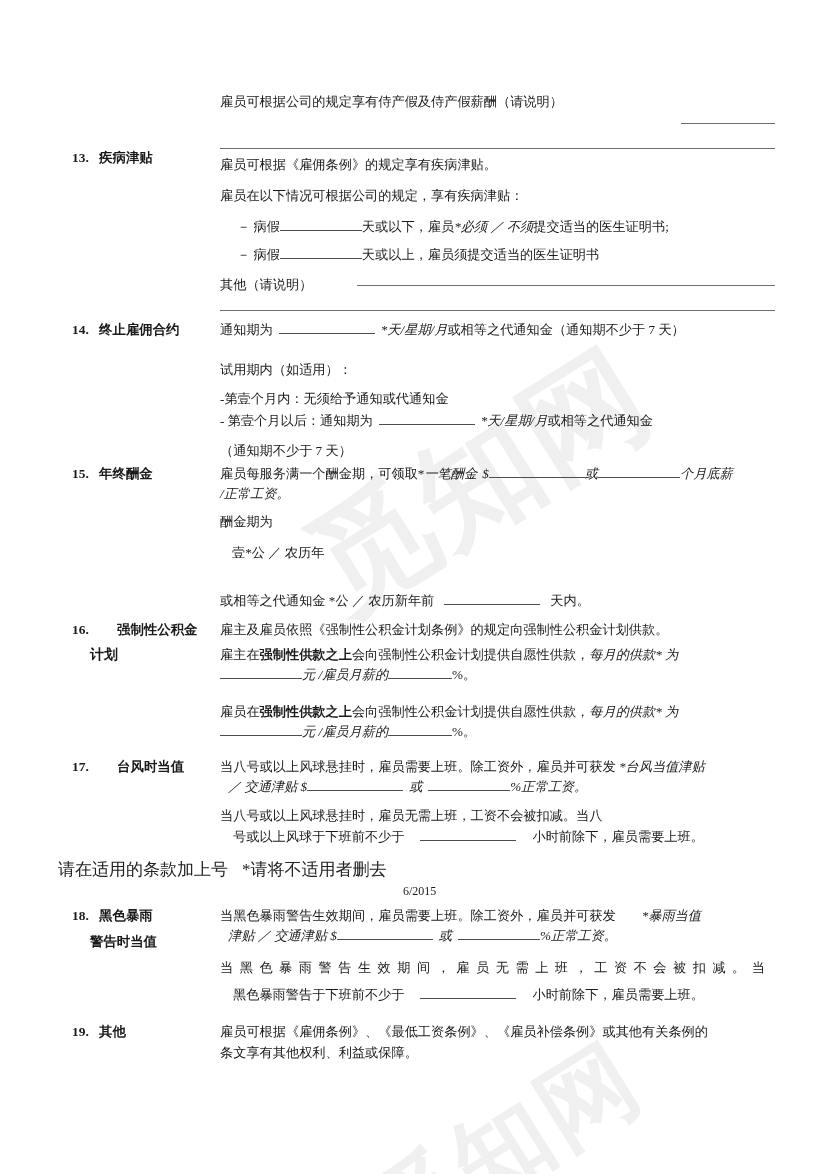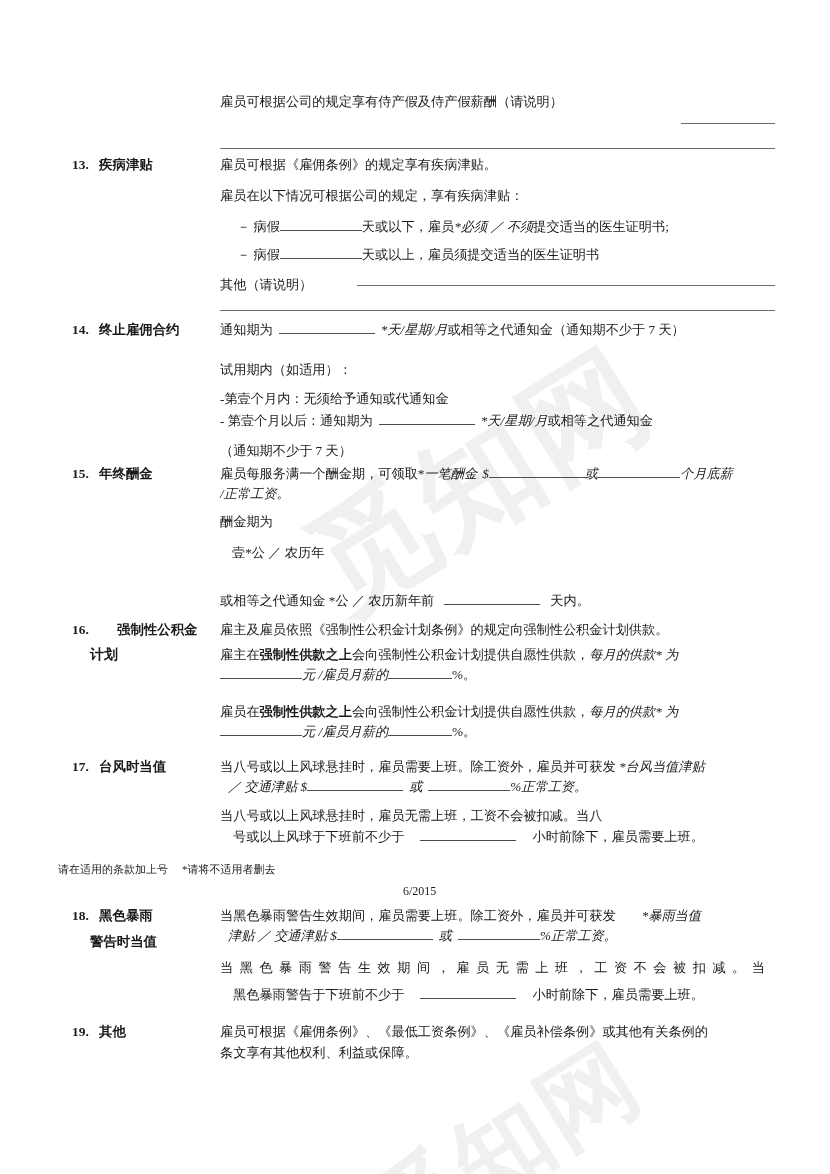--- a/index.html
+++ b/index.html
@@ -77,21 +77,21 @@
   .rule {
     position: absolute;
     height: 0;
     border-top: 1.6px solid #6e6e6e;
     z-index: 1;
   }
 
   .footnote {
     position: absolute;
     left: 58px;
-    font-size: 11px;
+    font-size: 17px;
     line-height: 15px;
     white-space: nowrap;
     color: #222;
   }
   .pagemark {
     position: absolute;
     font-size: 12px;
     white-space: nowrap;
   }
   .justified {
@@ -105,21 +105,21 @@
 
 <div class="watermark wm-mid">觅知网</div>
 <div class="watermark wm-bottom">觅知网</div>
 
 <div class="page">
 
   <div class="blk body-col" style="top:92px;">雇员可根据公司的规定享有侍产假及侍产假薪酬（请说明）</div>
   <div class="rule" style="left:681px; top:123px; width:94px;"></div>
   <div class="rule" style="left:220px; top:148px; width:555px;"></div>
 
-  <div class="blk num-col" style="top:155px;text-align:center;">
+  <div class="blk num-col" style="top:148px;text-align:center;">
     <span>13.</span>
     <span style="margin-left:7px;">疾病津贴</span>
   </div>
 
   <div class="blk body-col" style="top:155px;">雇员可根据《雇佣条例》的规定享有疾病津贴。</div>
   <div class="blk body-col" style="top:186px;">雇员在以下情况可根据公司的规定，享有疾病津贴：</div>
 
   <div class="blk" style="left:237px; top:217px;">
     <span>－ 病假</span><span class="blank b-lg"></span><span>天或以下，雇员</span><span class="ital">*必须 ／ 不须</span><span>提交适当的医生证明书;</span>
   </div>
@@ -185,21 +185,21 @@
 
   <div class="blk body-col" style="top:702px;">
     <span>雇员在</span><span class="bold">强制性供款之上</span><span>会向强制性公积金计划提供自愿性供款，</span><span class="ital">每月的供款* 为</span>
   </div>
   <div class="blk body-col" style="top:722px;">
     <span class="blank b-lg"></span><span class="ital">元 /雇员月薪的</span><span class="blank b-md"></span><span>%。</span>
   </div>
 
   <div class="blk num-col" style="top:757px;">
     <span>17.</span>
-    <span style="margin-left:7px;">台风时当值</span>
+    <span style="margin-left:25px;">台风时当值</span>
   </div>
 
   <div class="blk body-col" style="top:757px;">
     <span>当八号或以上风球悬挂时，雇员需要上班。除工资外，雇员并可获发 </span><span class="ital">*台风当值津贴</span>
   </div>
   <div class="blk" style="left:228px; top:777px;">
     <span class="ital">／ 交通津贴 $</span><span class="blank b-xl"></span><span class="ital" style="margin:0 6px;">或</span><span class="blank b-lg"></span><span class="ital">%正常工资。</span>
   </div>
 
   <div class="blk body-col" style="top:806px;">当八号或以上风球悬挂时，雇员无需上班，工资不会被扣减。当八</div>

